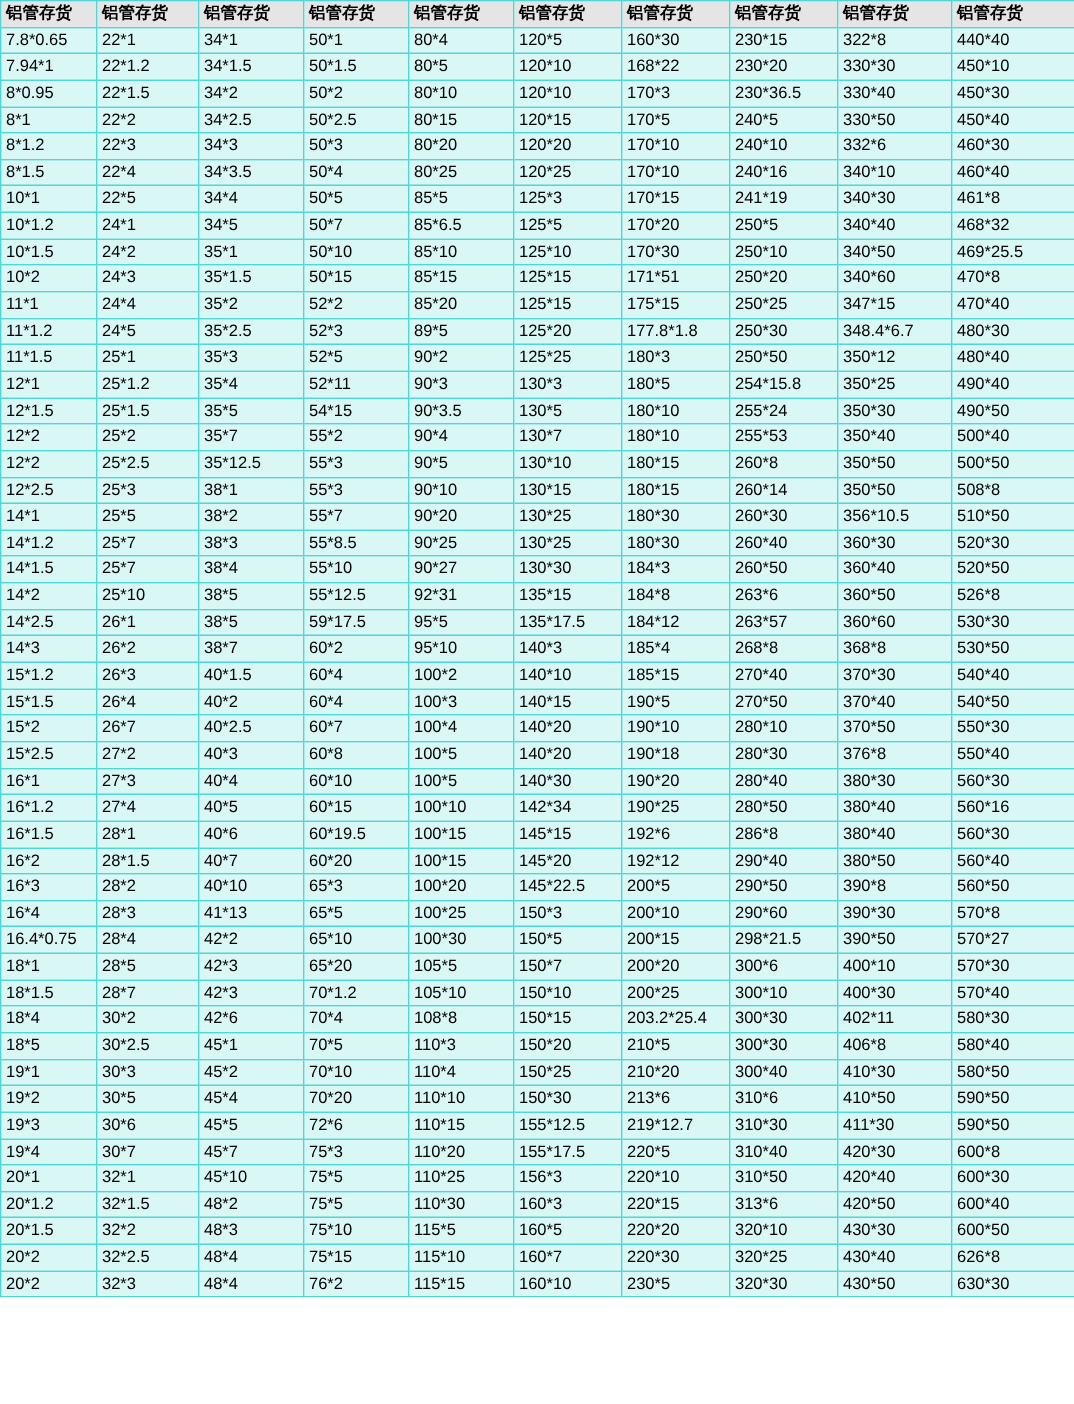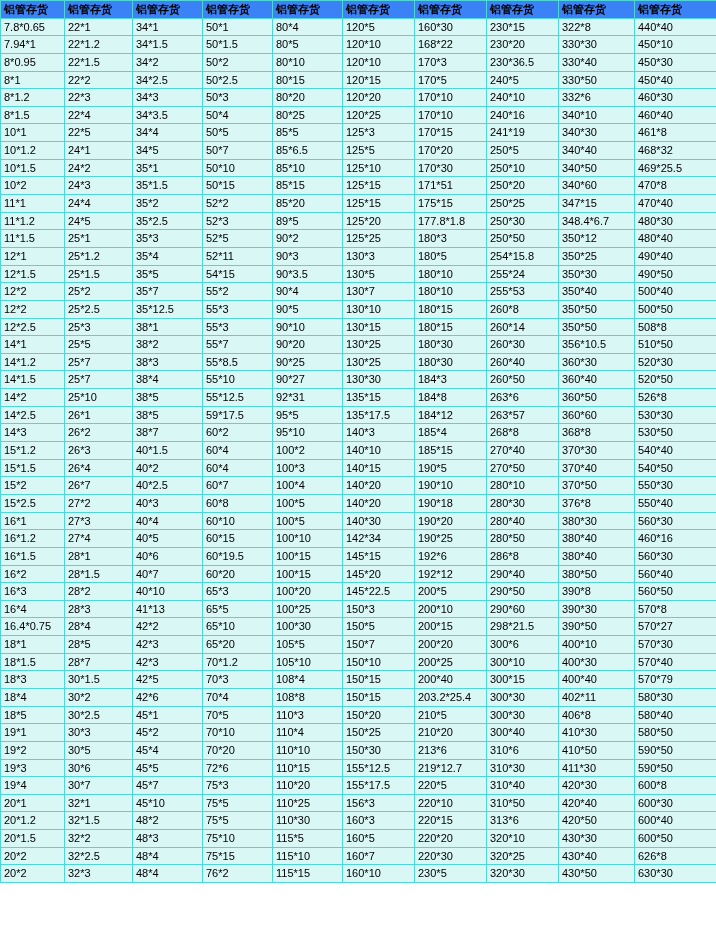--- a/index.html
+++ b/index.html
@@ -21,21 +21,21 @@
     border: 1px solid #4fd6d6;
     font-size: 11px;
     line-height: 1.15;
     padding: 2px 3px;
     height: 17px;
     box-sizing: border-box;
     overflow: hidden;
     white-space: nowrap;
   }
   table.spec-table th {
-    background: #3b82f6;
+    background: #e5e5e5;
     color: #000000;
     font-weight: bold;
     text-align: left;
     margin-left: 28px;
   }
   table.spec-table td {
     background: #d9f7f5;
     color: #000000;
     text-align: left;
   }
@@ -432,21 +432,21 @@
       <tr>
         <td>16*1.2</td>
         <td>27*4</td>
         <td>40*5</td>
         <td>60*15</td>
         <td>100*10</td>
         <td>142*34</td>
         <td>190*25</td>
         <td>280*50</td>
         <td>380*40</td>
-        <td>460*16</td>
+        <td>560*16</td>
       </tr>
       <tr>
         <td>16*1.5</td>
         <td>28*1</td>
         <td>40*6</td>
         <td>60*19.5</td>
         <td>100*15</td>
         <td>145*15</td>
         <td>192*6</td>
         <td>286*8</td>
@@ -519,32 +519,20 @@
         <td>42*3</td>
         <td>70*1.2</td>
         <td>105*10</td>
         <td>150*10</td>
         <td>200*25</td>
         <td>300*10</td>
         <td>400*30</td>
         <td>570*40</td>
       </tr>
       <tr>
-        <td>18*3</td>
-        <td>30*1.5</td>
-        <td>42*5</td>
-        <td>70*3</td>
-        <td>108*4</td>
-        <td>150*15</td>
-        <td>200*40</td>
-        <td>300*15</td>
-        <td>400*40</td>
-        <td>570*79</td>
-      </tr>
-      <tr>
         <td>18*4</td>
         <td>30*2</td>
         <td>42*6</td>
         <td>70*4</td>
         <td>108*8</td>
         <td>150*15</td>
         <td>203.2*25.4</td>
         <td>300*30</td>
         <td>402*11</td>
         <td>580*30</td>

